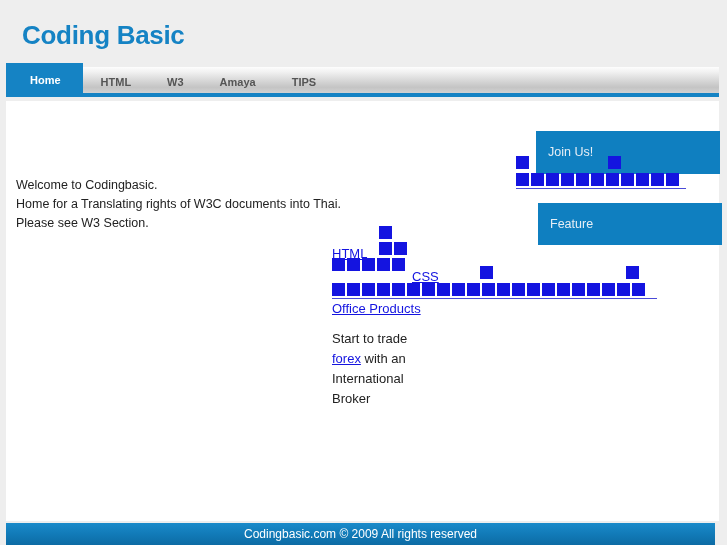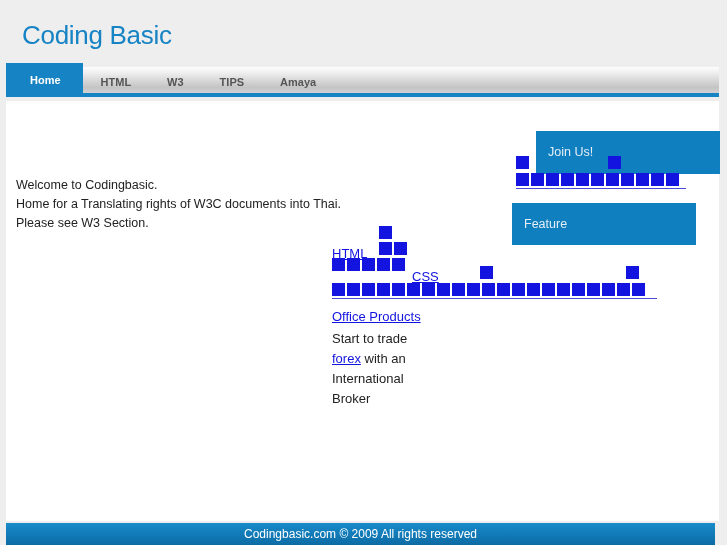--- a/index.html
+++ b/index.html
@@ -29,21 +29,21 @@
     left: 0; top: 0;
     width: 727px;
     height: 62px;
     background: #eeeeee;
   }
   #logo {
     position: absolute;
     left: 22px;
     top: 20px;
     font-size: 26px;
-    font-weight: normal;
+    font-weight: bold;
     color: #1583c4;
     letter-spacing: -0.3px;
     font-family: "Liberation Sans", sans-serif;
     white-space: nowrap;
   }
 
   
   #navbar {
     position: absolute;
     left: 6px;
@@ -131,21 +131,21 @@
     font-size: 12.5px;
   }
   #joinus-box {
     left: 530px;
     top: 30px;
     width: 184px;
     height: 43px;
     padding-left: 16px;
   }
   #feature-box {
-    left: 506px;
+    left: 532px;
     top: 102px;
     width: 184px;
     height: 42px;
   }
 
   
   .tofu-row {
     position: absolute;
     display: flex;
     align-items: flex-end;
@@ -215,24 +215,24 @@
       <li class="navitem first active">
         <span>Home</span>
       </li>
       <li class="navitem">
         <span>HTML</span>
       </li>
       <li class="navitem">
         <span>W3</span>
       </li>
       <li class="navitem">
+        <span>Amaya</span>
+      </li>
+      <li class="navitem">
         <span>TIPS</span>
-      </li>
-      <li class="navitem">
-        <span>Amaya</span>
       </li>
     </ul>
   </div>
 
   <div id="content">
 
     <div id="welcome">
       <div>Welcome to Codingbasic.</div>
       <div>Home for a Translating rights of W3C documents into Thai.</div>
       <div>Please see W3 Section.</div>
@@ -313,21 +313,21 @@
       <span class="tofu"></span>
       <span class="tofu"></span>
       <span class="tofu"></span>
       <span class="tofu"></span>
       <span class="tofu"></span>
       <span class="tofu"></span>
       <span class="tofu"></span>
       <span class="tofu"></span>
     </div>
 
-    <a class="midlink" style="left:326px; top:208px;">Office Products</a>
+    <a class="midlink" style="left:326px; top:200px;">Office Products</a>
 
     <div id="trade-block">
       <div>Start to trade</div>
       <div><a>forex</a><span> with an</span></div>
       <div>International</div>
       <div>Broker</div>
     </div>
 
   </div>
 

